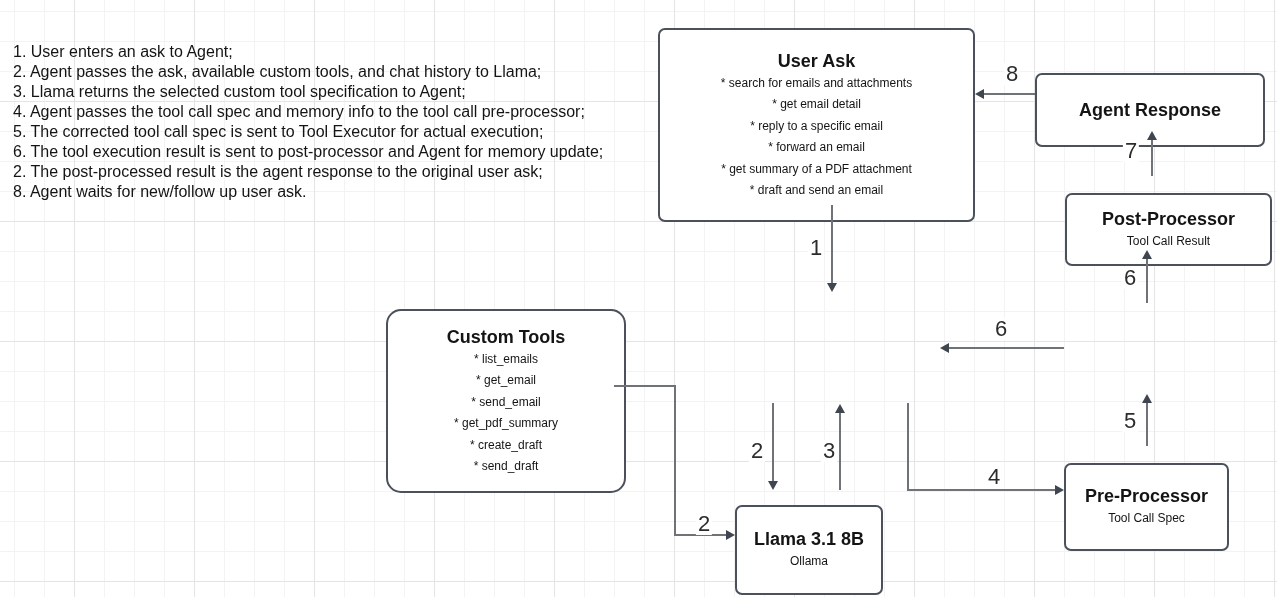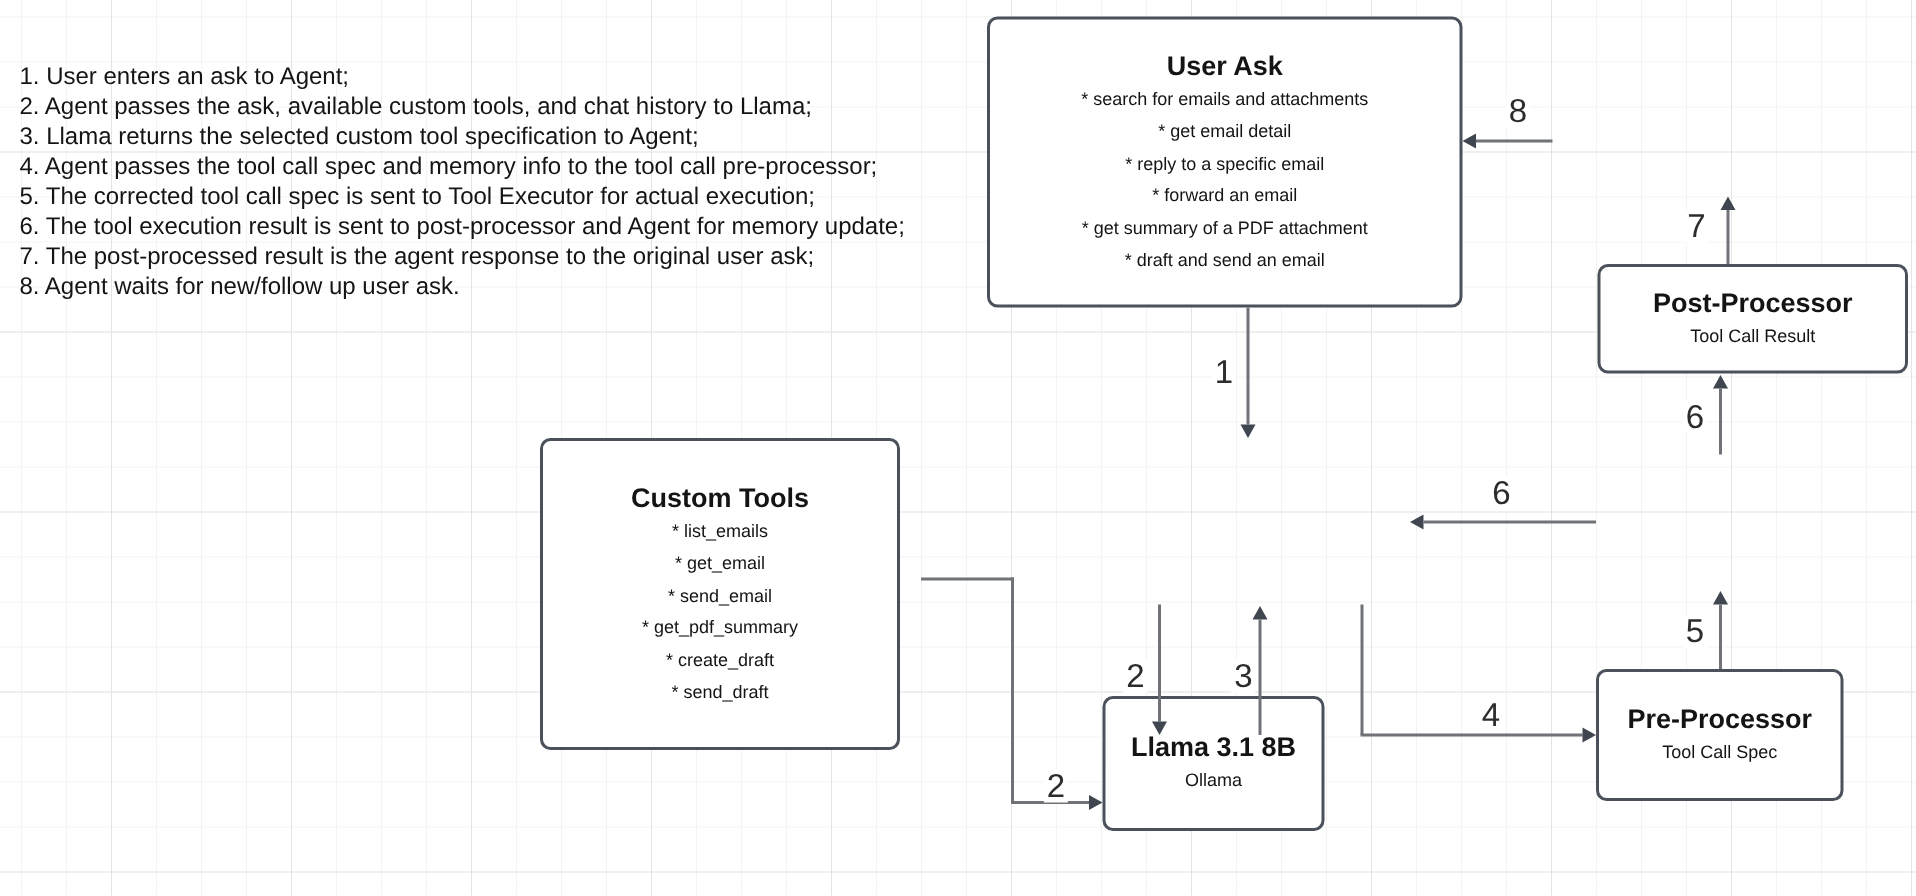--- a/index.html
+++ b/index.html
@@ -35,20 +35,21 @@
     font-size:16px;line-height:20px;white-space:nowrap;
   }
   .node{
     position:absolute;
     background:#fff;
     border:2px solid var(--border);
     border-radius:7px;
     display:flex;flex-direction:column;
     align-items:center;justify-content:center;
     text-align:center;
+    margin-top:17px;
   }
   .node-title{font-size:18px;font-weight:bold;line-height:24px;white-space:nowrap;}
   .node-line{font-size:12px;line-height:21.5px;white-space:nowrap;}
   .line{position:absolute;background:var(--line);}
   .line.v{width:1.5px;}
   .line.h{height:1.5px;}
   .arrow{position:absolute;width:0;height:0;}
   .arrow.down{border-left:5px solid transparent;border-right:5px solid transparent;border-top:9px solid var(--arrow);}
   .arrow.up{border-left:5px solid transparent;border-right:5px solid transparent;border-bottom:9px solid var(--arrow);}
   .arrow.left{border-top:5px solid transparent;border-bottom:5px solid transparent;border-right:9px solid var(--arrow);}
@@ -64,58 +65,61 @@
 
 <div class="canvas">
 
   <div class="instructions">
     <div>1. User enters an ask to Agent;</div>
     <div>2. Agent passes the ask, available custom tools, and chat history to Llama;</div>
     <div>3. Llama returns the selected custom tool specification to Agent;</div>
     <div>4. Agent passes the tool call spec and memory info to the tool call pre-processor;</div>
     <div>5. The corrected tool call spec is sent to Tool Executor for actual execution;</div>
     <div>6. The tool execution result is sent to post-processor and Agent for memory update;</div>
-    <div>7. The post-processed result is the agent response to the original user ask;</div>
+    <div>2. The post-processed result is the agent response to the original user ask;</div>
     <div>8. Agent waits for new/follow up user ask.</div>
   </div>
 
   <div class="node" style="left:658px;top:11px;width:317px;height:194px;">
     <div class="node-title">User Ask</div>
     <div class="node-line">* search for emails and attachments</div>
     <div class="node-line">* get email detail</div>
     <div class="node-line">* reply to a specific email</div>
     <div class="node-line">* forward an email</div>
     <div class="node-line">* get summary of a PDF attachment</div>
     <div class="node-line">* draft and send an email</div>
   </div>
 
+  <div class="node" style="left:1035px;top:56px;width:230px;height:74px;">
+    <div class="node-title">Agent Response</div>
+  </div>
 
   <div class="node" style="left:1065px;top:176px;width:207px;height:73px;">
     <div class="node-title">Post-Processor</div>
     <div class="node-line">Tool Call Result</div>
   </div>
 
 
   <div class="node" style="left:1064px;top:446px;width:165px;height:88px;">
     <div class="node-title">Pre-Processor</div>
     <div class="node-line">Tool Call Spec</div>
   </div>
 
 
-  <div class="node" style="left:360px;top:292px;width:240px;height:208px;">
+  <div class="node" style="left:386px;top:292px;width:240px;height:184px;border-radius:15px;">
     <div class="node-title">Custom Tools</div>
     <div class="node-line">* list_emails</div>
     <div class="node-line">* get_email</div>
     <div class="node-line">* send_email</div>
     <div class="node-line">* get_pdf_summary</div>
     <div class="node-line">* create_draft</div>
     <div class="node-line">* send_draft</div>
   </div>
 
-  <div class="node" style="left:735px;top:464px;width:148px;height:90px;">
+  <div class="node" style="left:735px;top:488px;width:148px;height:90px;">
     <div class="node-title">Llama 3.1 8B</div>
     <div class="node-line">Ollama</div>
   </div>
 
   <div class="line v" style="left:831px;top:205px;height:78px;"></div>
   <div class="arrow down" style="left:827px;top:283px;"></div>
   <div class="edge-label" style="left:816px;top:248px;">1</div>
 
   <div class="line v" style="left:772px;top:403px;height:78px;"></div>
   <div class="arrow down" style="left:768px;top:481px;"></div>

